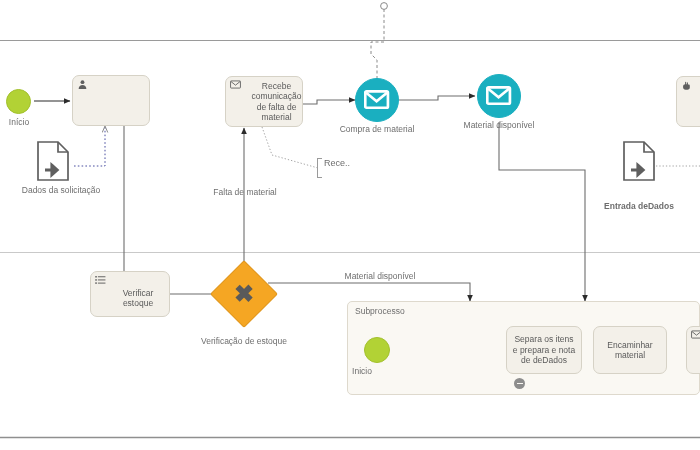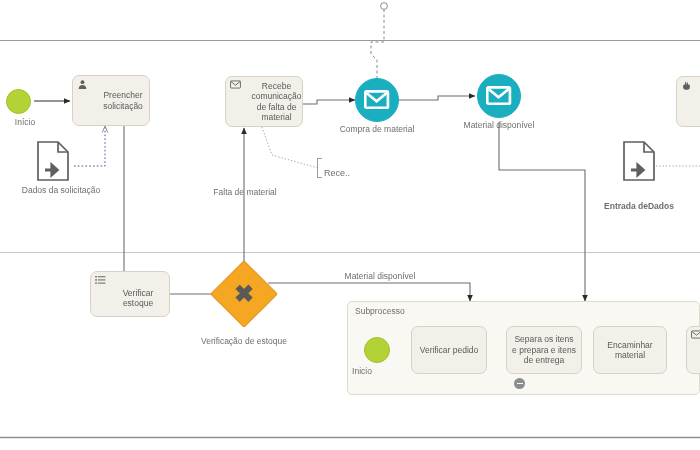--- a/index.html
+++ b/index.html
@@ -94,21 +94,21 @@
     position:absolute;
     width:11px;height:11px;border-radius:50%;
     background:#8d8d8d;
     display:flex;align-items:center;justify-content:center;
   }
   .sp-collapse i{
     display:block;width:6px;height:1.5px;background:#faf8f3;
   }
 
   
-  .annot{position:absolute;display:flex;align-items:flex-end;}
+  .annot{position:absolute;display:flex;align-items:flex-start;}
   .annot .bracket{
     width:5px;height:100%;
     border-left:1px solid #9a9a9a;
     border-top:1px solid #9a9a9a;
     border-bottom:1px solid #9a9a9a;
     box-sizing:border-box;
   }
   .annot .atext{font-size:9px;color:#6e6e6e;padding-left:2px;white-space:nowrap;}
 </style>
 </head>
@@ -159,30 +159,29 @@
 
     <path d="M656,166 L700,166" fill="none" stroke="#9a9a9a" stroke-width="0.9" stroke-dasharray="1.3,2"></path>
 
     <path d="M390,350 L409,350" fill="none" stroke="#2b2b2b" stroke-width="1.1" marker-end="url(#ah)"></path>
     <path d="M487,350 L504,350" fill="none" stroke="#2b2b2b" stroke-width="1.1" marker-end="url(#ah)"></path>
     <path d="M582,350 L599,350" fill="none" stroke="#2b2b2b" stroke-width="1.1" marker-end="url(#ah)"></path>
     <path d="M667,350 L684,350" fill="none" stroke="#2b2b2b" stroke-width="1.1" marker-end="url(#ah)"></path>
   </svg>
 
   <div class="ev ev-start" style="left:6px;top:89px;width:25px;height:25px;"></div>
-  <div class="lbl" style="left:0px;top:117px;width:38px;margin-left:6px;">Início</div>
+  <div class="lbl" style="left:0px;top:117px;width:38px;">Início</div>
 
   <div class="task iconed" style="left:72px;top:75px;width:78px;height:51px;">
     <span class="ticon">
       <svg viewBox="0 0 16 16" width="11" height="11" aria-hidden="true">
         <circle cx="8" cy="4.6" r="2.8" fill="#5f5f5f"></circle>
         <path d="M2.4 14.5 C2.4 10.4 5 8.6 8 8.6 C11 8.6 13.6 10.4 13.6 14.5 Z" fill="#5f5f5f"></path>
       </svg>
     </span>
-    <span class="tlabel" style="padding-left:8px;">Preencher solicitação</span>
   </div>
 
   <div class="dataobj" style="left:36px;top:140px;width:34px;height:42px;">
     <svg viewBox="0 0 34 42" width="34" height="42" aria-hidden="true">
       <path d="M2,2 L22,2 L32,12 L32,40 L2,40 Z" fill="#ffffff" stroke="#5f5f5f" stroke-width="1.7"></path>
       <path d="M22,2 L22,12 L32,12" fill="none" stroke="#5f5f5f" stroke-width="1.7"></path>
       <path d="M9,30 L20,30 M16,25.5 L21,30 L16,34.5 Z" stroke="#5f5f5f" stroke-width="3.2" fill="#5f5f5f" stroke-linejoin="miter"></path>
     </svg>
   </div>
   <div class="lbl" style="left:0px;top:185px;width:106px;padding-left:8px;">Dados da solicitação</div>
@@ -267,26 +266,23 @@
   <div class="subproc" style="left:347px;top:301px;width:353px;height:94px;">
     <span class="sp-title">Subprocesso</span>
     <span class="sp-collapse" style="left:166px;bottom:5px;">
         <i></i>
       </span>
   </div>
 
   <div class="ev ev-start" style="left:364px;top:337px;width:26px;height:26px;"></div>
   <div class="lbl" style="left:340px;top:366px;width:44px;">Inicio</div>
 
-  <div class="task" style="left:411px;top:326px;width:76px;height:48px;">
-    <span class="tlabel">Verificar pedido</span>
-  </div>
 
   <div class="task" style="left:506px;top:326px;width:76px;height:48px;">
-    <span class="tlabel">Separa os itens e prepara e itens de entrega</span>
+    <span class="tlabel">Separa os itens e prepara e nota de deDados</span>
   </div>
 
   <div class="task" style="left:593px;top:326px;width:74px;height:48px;">
     <span class="tlabel">Encaminhar material</span>
   </div>
 
   <div class="task iconed" style="left:686px;top:326px;width:70px;height:48px;">
     <span class="ticon">
       <svg viewBox="0 0 16 12" width="11" height="9" aria-hidden="true">
         <rect x="0.8" y="0.8" width="14.4" height="10.4" rx="1" fill="none" stroke="#5f5f5f" stroke-width="1.3"></rect>

